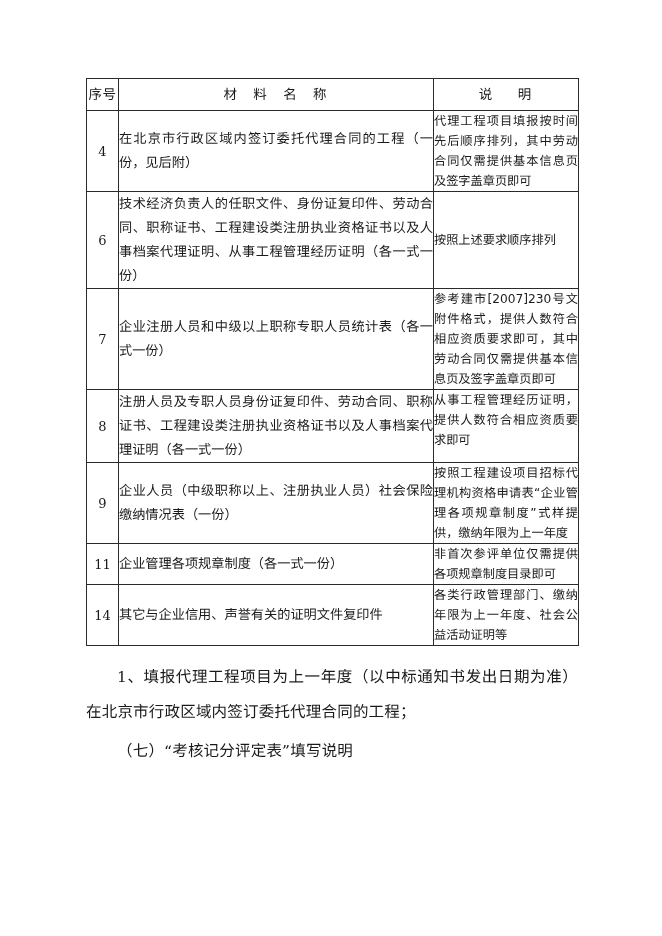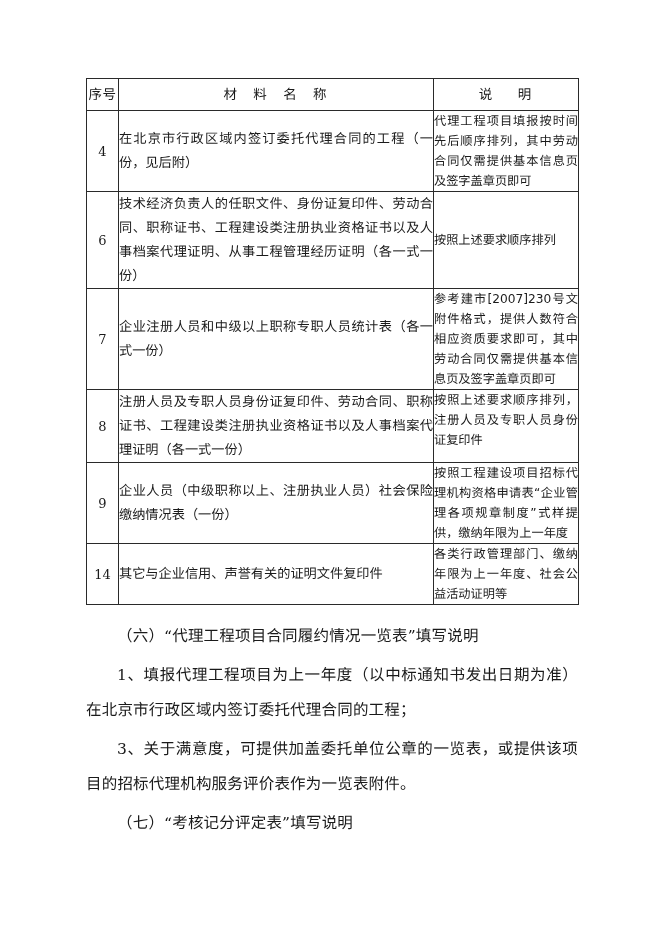--- a/index.html
+++ b/index.html
@@ -141,36 +141,39 @@
           <td class="cell-note">按照上述要求顺序排列</td>
         </tr>
         <tr class="r-tall">
           <td class="cell-no">7</td>
           <td class="cell-name">企业注册人员和中级以上职称专职人员统计表（各一式一份）</td>
           <td class="cell-note">参考建市[2007]230号文附件格式，提供人数符合相应资质要求即可，其中劳动合同仅需提供基本信息页及签字盖章页即可</td>
         </tr>
         <tr class="r-tall">
           <td class="cell-no">8</td>
           <td class="cell-name">注册人员及专职人员身份证复印件、劳动合同、职称证书、工程建设类注册执业资格证书以及人事档案代理证明（各一式一份）</td>
-          <td class="cell-note">按照上述要求顺序排列，注册人员及专职人员身份证复印件</td>
+          <td class="cell-note">从事工程管理经历证明，提供人数符合相应资质要求即可</td>
         </tr>
         <tr class="r-tall">
           <td class="cell-no">9</td>
           <td class="cell-name">企业人员（中级职称以上、注册执业人员）社会保险缴纳情况表（一份）</td>
           <td class="cell-note">按照工程建设项目招标代理机构资格申请表“企业管理各项规章制度”式样提供，缴纳年限为上一年度</td>
+        </tr>
+        <tr class="r-mid">
+          <td class="cell-no">11</td>
+          <td class="cell-name">企业管理各项规章制度（各一式一份）</td>
+          <td class="cell-note">非首次参评单位仅需提供各项规章制度目录即可</td>
         </tr>
         <tr class="r-mid">
           <td class="cell-no">14</td>
           <td class="cell-name">其它与企业信用、声誉有关的证明文件复印件</td>
           <td class="cell-note">各类行政管理部门、缴纳年限为上一年度、社会公益活动证明等</td>
         </tr>
       </tbody>
     </table>
 
     <div class="paras">
-      <p class="para heading">（六）“代理工程项目合同履约情况一览表”填写说明</p>
       <p class="para">1、填报代理工程项目为上一年度（以中标通知书发出日期为准）在北京市行政区域内签订委托代理合同的工程；</p>
-      <p class="para">3、关于满意度，可提供加盖委托单位公章的一览表，或提供该项目的招标代理机构服务评价表作为一览表附件。</p>
       <p class="para heading">（七）“考核记分评定表”填写说明</p>
     </div>
 
   </div>
 </div>
 
 </body></html>

